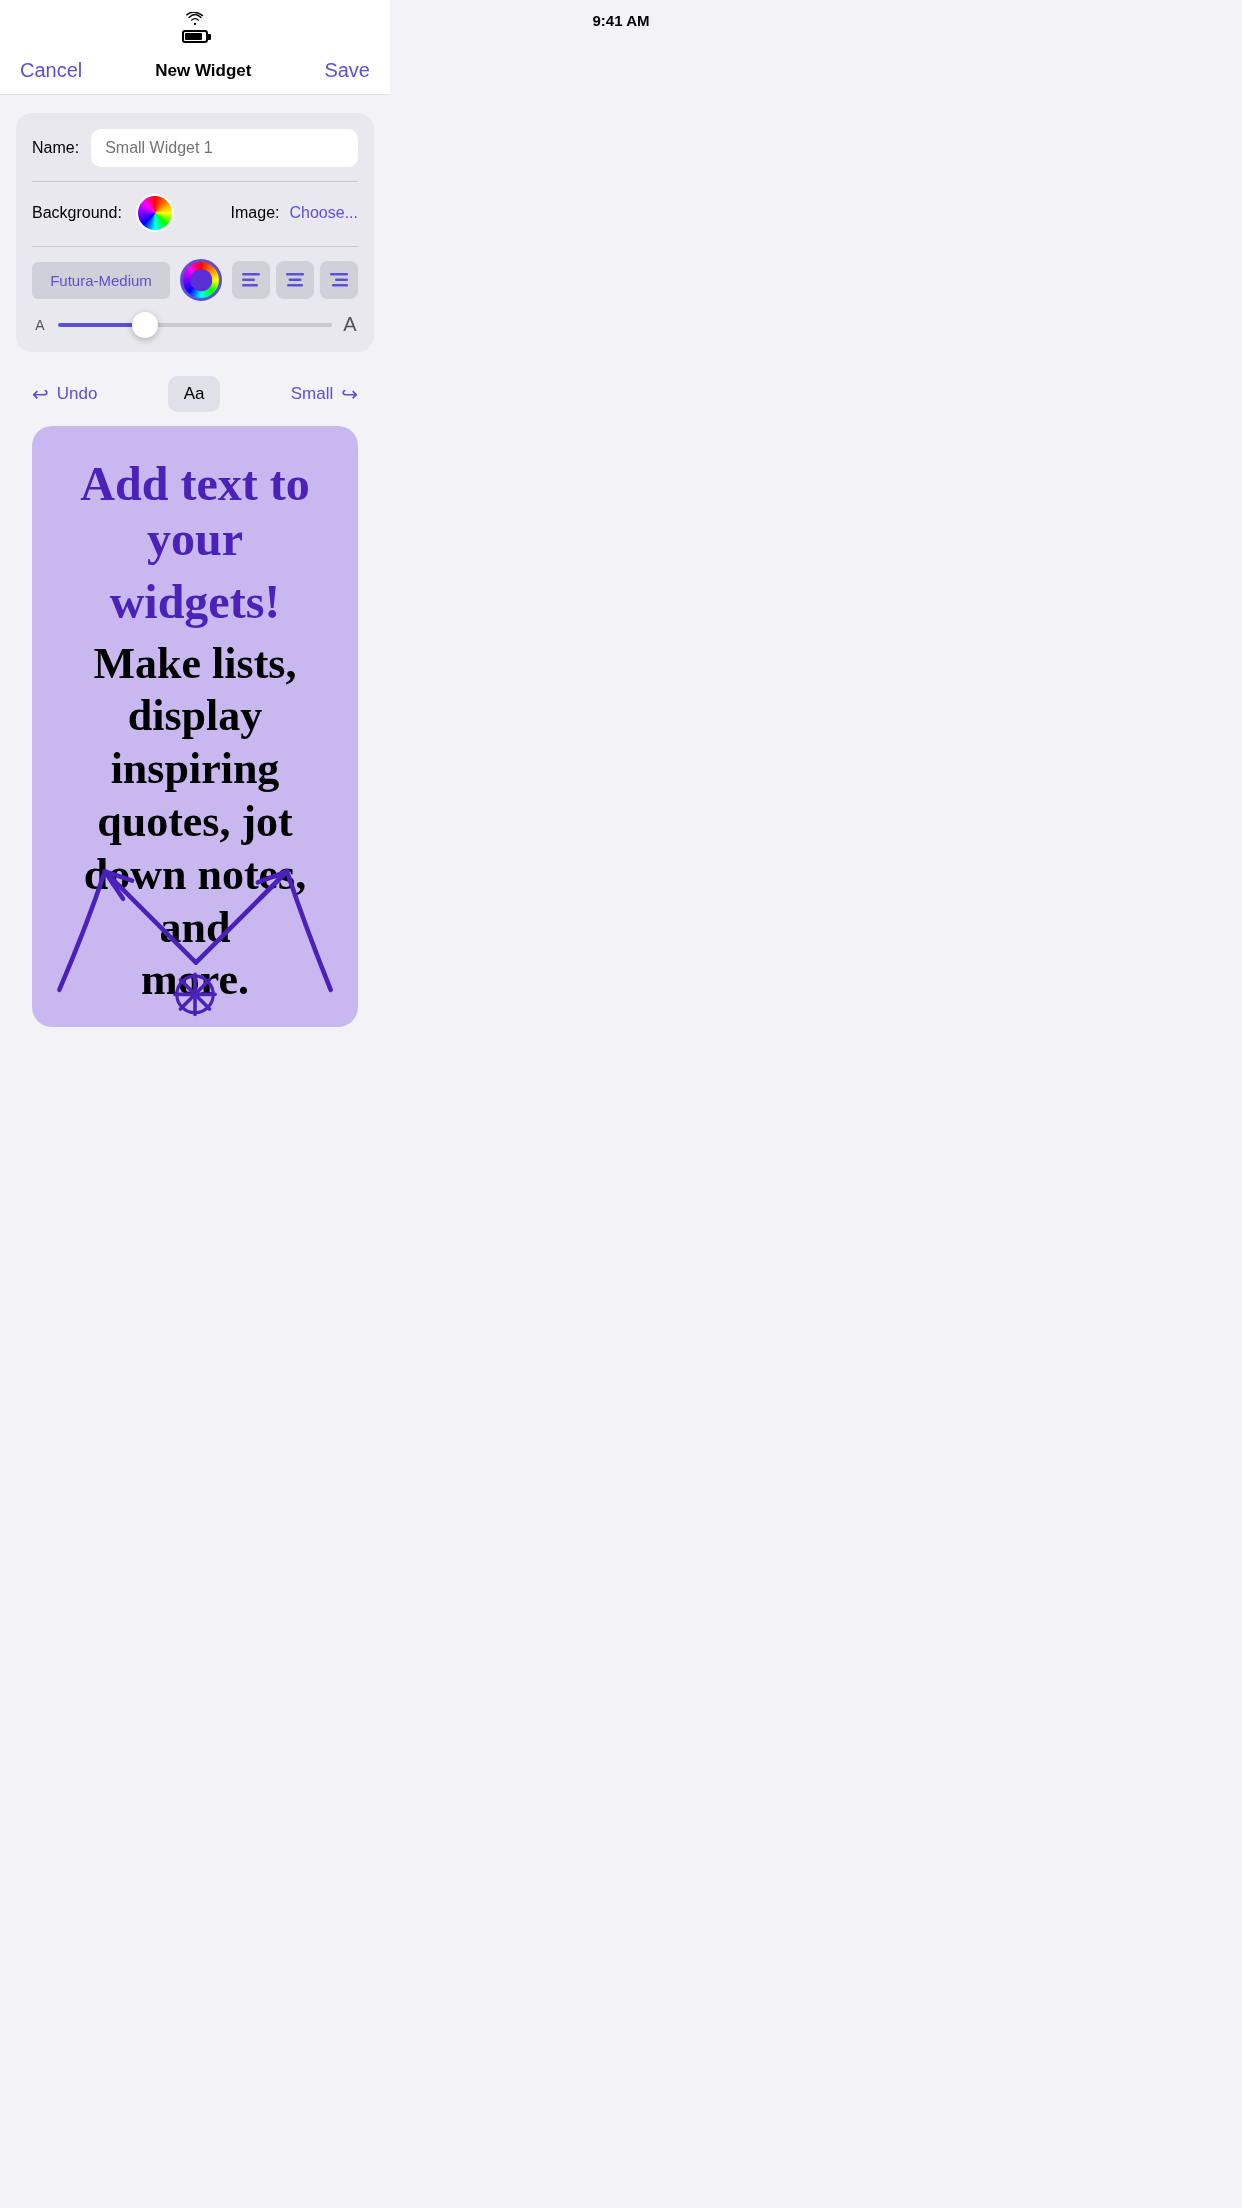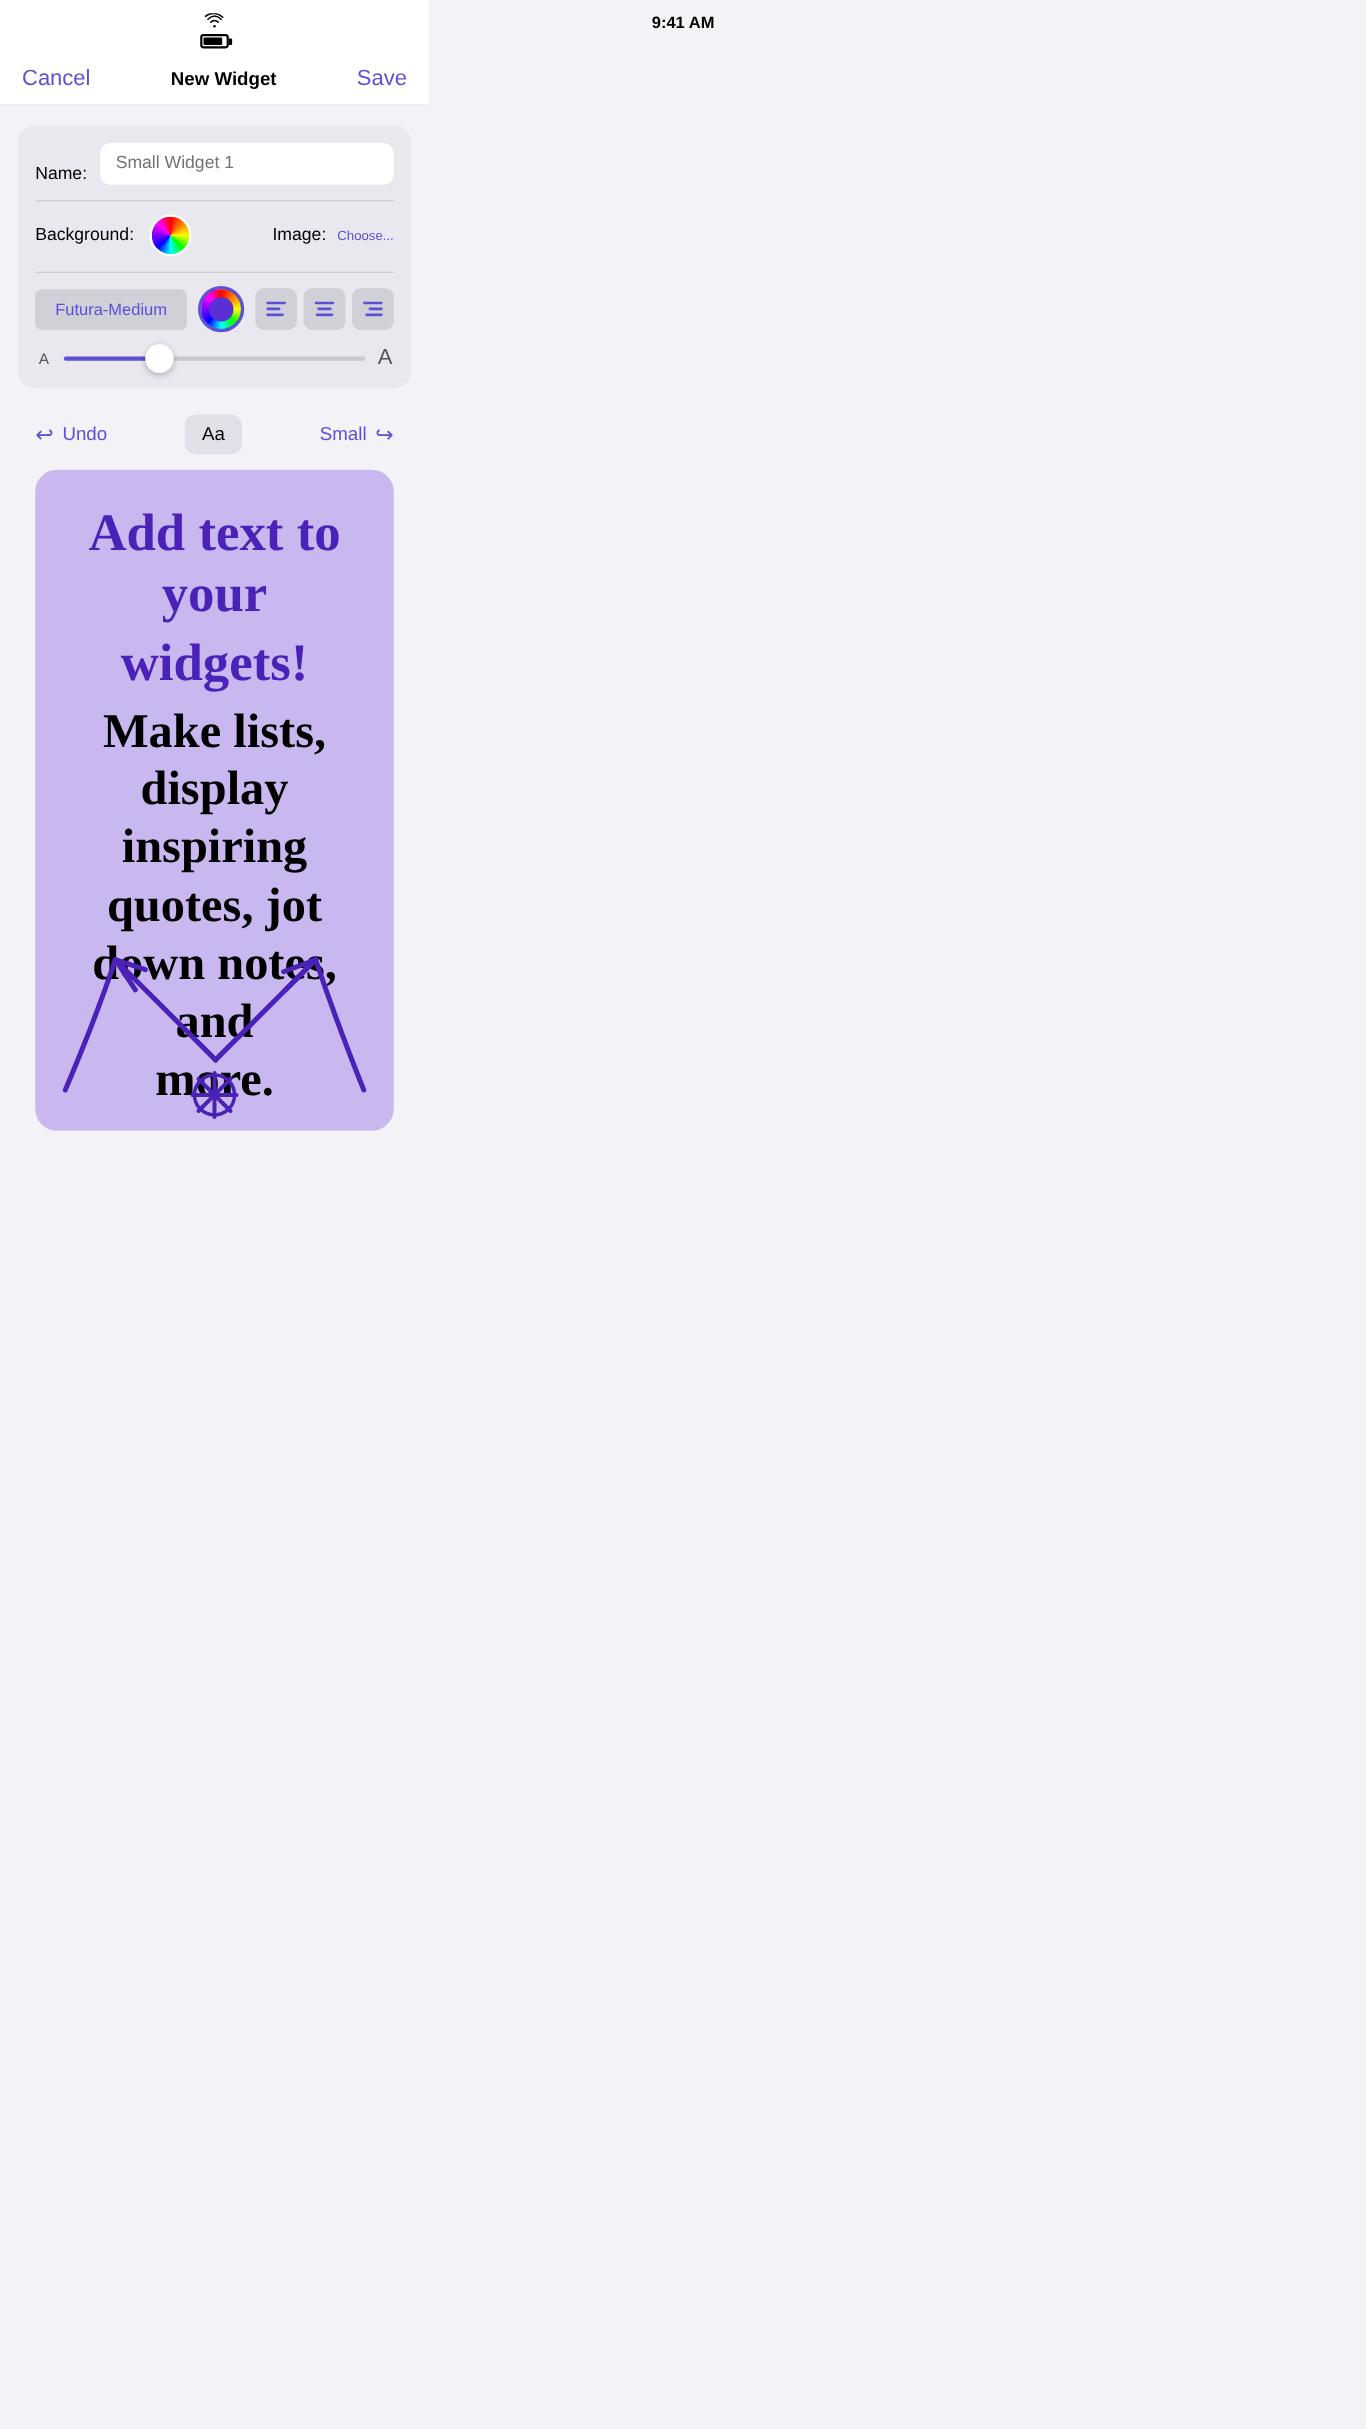--- a/index.html
+++ b/index.html
@@ -104,21 +104,21 @@
     .settings-card {
       background: #e8e8ee;
       border-radius: 16px;
       padding: 16px;
       margin-bottom: 14px;
     }
 
     
     .name-row {
       display: flex;
-      align-items: flex-end;
+      align-items: center;
       gap: 12px;
       margin-bottom: 14px;
     }
     .name-label {
       font-size: 16px;
       font-weight: 500;
       color: #000;
       white-space: nowrap;
     }
     .name-input {
@@ -155,21 +155,21 @@
       height: 38px;
       border-radius: 50%;
       background: conic-gradient(
         #ff0000, #ff8000, #ffff00, #00ff00, #00ffff, #0000ff, #8000ff, #ff00ff, #ff0000
       );
       border: 2px solid #fff;
       margin-left: 4px;
     }
     .img-spacer { flex: 1; }
     .choose-link {
-      font-size: 12px;
+      font-size: 16px;
       color: #5b50d6;
       background: none;
       border: none;
       cursor: pointer;
     }
 
     
     .font-row {
       display: flex;
       align-items: center;

